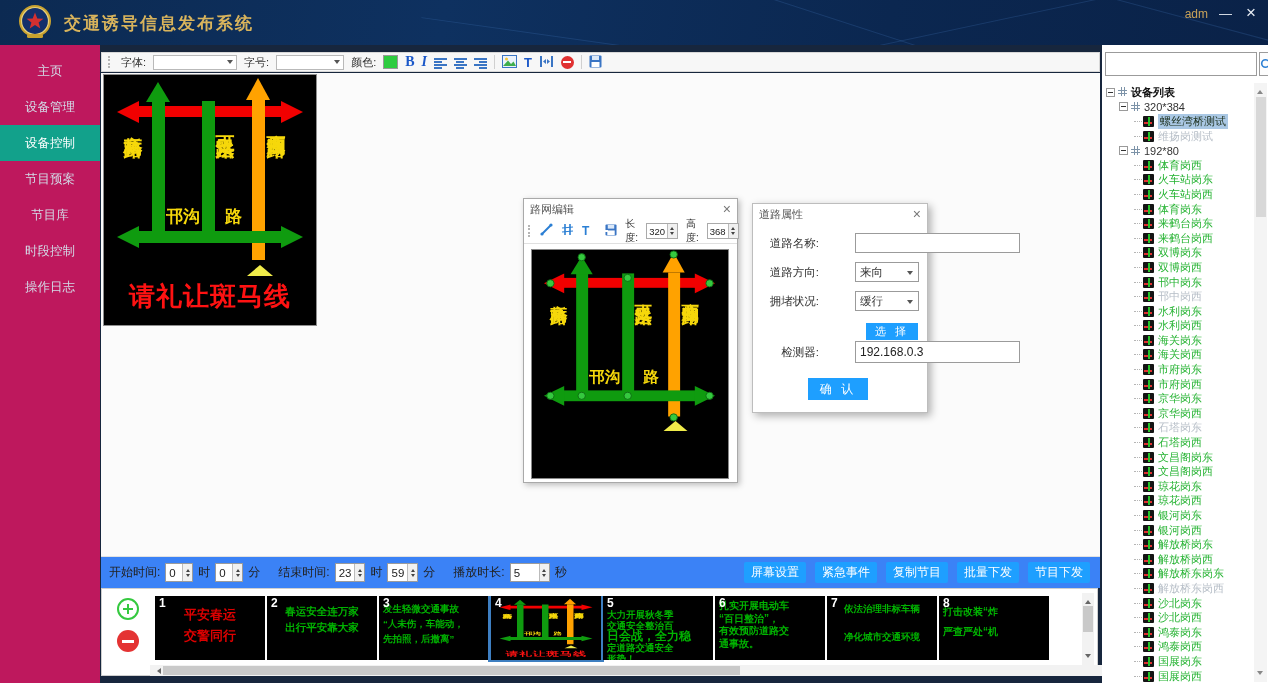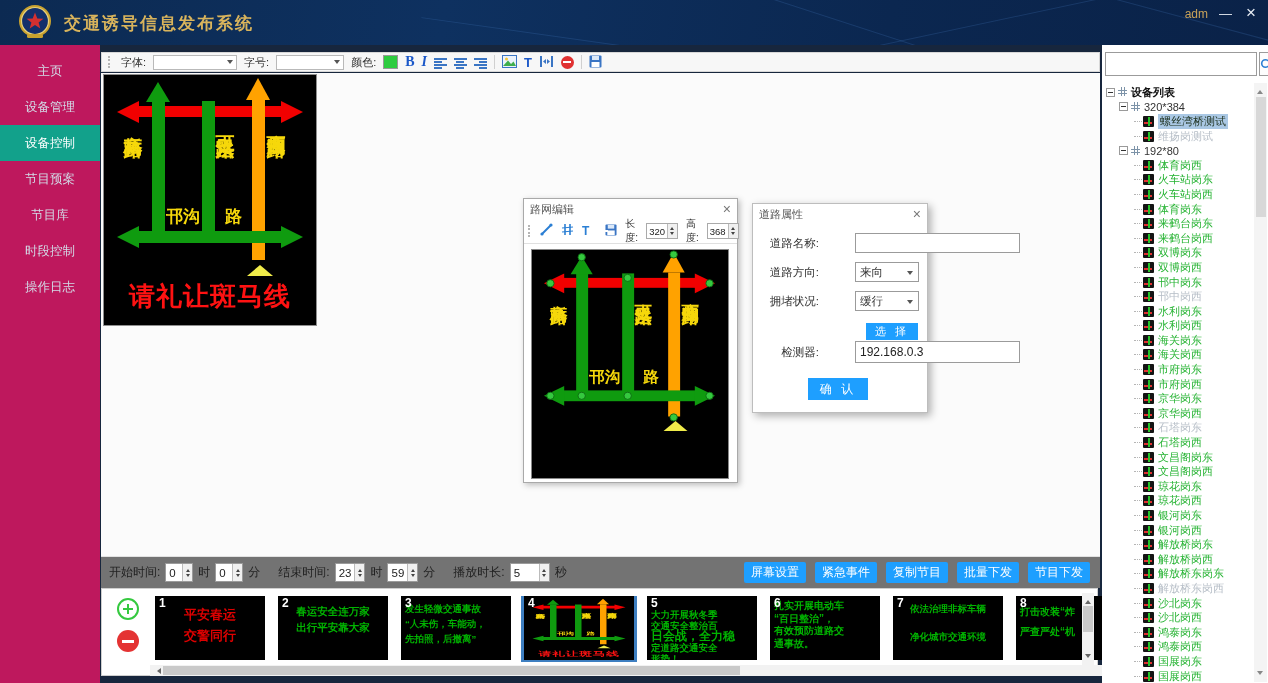--- a/index.html
+++ b/index.html
@@ -91,37 +91,37 @@
   .rp-row{display:flex;align-items:center;margin:9px 8px 0 4px;gap:32px;}
   .rp-label{width:62px;text-align:right;margin-right:4px;flex:0 0 auto;}
   .rp-input{flex:1;height:20px;border:1px solid #9b9b9b;background:#fff;font-size:12px;padding:0 4px;color:#222;}
   .rp-select{flex:1;height:20px;border:1px solid #9b9b9b;background:#fff;display:flex;align-items:center;padding:0 4px;position:relative;}
   .rp-select .caret{position:absolute;right:5px;top:8px;width:0;height:0;border:3.5px solid transparent;border-top:4.5px solid #555;}
   .blue-btn{background:#1e9fff;color:#fff;border:none;font-size:11px;display:flex;align-items:center;justify-content:center;letter-spacing:3px;cursor:pointer;margin-top:8px;}
   #rp-select-btn{position:absolute;right:9px;top:111px;width:52px;height:17px;}
   #rp-confirm-btn{position:absolute;left:55px;bottom:12px;width:60px;height:22px;font-size:12px;}
 
   
-  #schedule{position:absolute;left:101px;top:556px;width:999px;height:32px;background:#737373;border-top:1px solid #e2e2e2;
+  #schedule{position:absolute;left:101px;top:556px;width:999px;height:32px;background:#3b82f6;border-top:1px solid #e2e2e2;
     display:flex;align-items:center;font-size:12px;color:#222;padding-left:8px;}
   .sch-gap{width:18px;}
   .sch-spin{display:flex;border:1px solid #9b9b9b;height:19px;align-items:center;background:#fff;margin:0 5px;}
   .sch-spin .val{font-size:11.5px;padding:0 3px;min-width:16px;}
   .sch-spin.wide .val{min-width:28px;}
   #action-btns{position:absolute;right:10px;top:5px;display:flex;gap:9px;}
   .act-btn{background:#1e9fff;color:#fff;font-size:12px;height:21px;display:flex;align-items:center;padding:0 7px;border-radius:2px;cursor:pointer;}
 
   
   #playlist{position:absolute;left:101px;top:588px;width:997px;height:88px;background:#fff;border:1px solid #cfcfcf;}
   #pl-add{position:absolute;left:15px;top:9px;width:22px;height:22px;border-radius:50%;border:2px solid #35c93f;background:#fff;position:absolute;}
   #pl-add::before{content:"";position:absolute;left:4px;top:8px;width:10px;height:2px;background:#35c93f;}
   #pl-add::after{content:"";position:absolute;left:8px;top:4px;width:2px;height:10px;background:#35c93f;}
   #pl-remove{position:absolute;left:15px;top:41px;width:22px;height:22px;border-radius:50%;background:#e43333;}
   #pl-remove::before{content:"";position:absolute;left:5px;top:10px;width:12px;height:2.5px;background:#fff;}
-  #thumb-strip{position:absolute;left:53px;top:7px;width:1025px;height:66px;display:flex;gap:13px;overflow:hidden;}
+  #thumb-strip{position:absolute;left:53px;top:7px;width:1025px;height:66px;display:flex;gap:2px;overflow:hidden;}
   .thumb{width:110px;height:64px;background:#000;position:relative;flex:0 0 auto;overflow:hidden;}
   .thumb.selected{outline:3px solid #3e7fc1;}
   .thumb .num{position:absolute;top:0px;left:4px;color:#fff;font-weight:bold;font-size:12px;z-index:5;}
   .tlines{position:absolute;left:0;top:0;width:100%;height:100%;}
   .tlines.center .tline{text-align:center;}
   .tlines.left .tline{text-align:left;padding-left:4px;}
   .tline{font-weight:bold;white-space:nowrap;}
   .mini{position:absolute;left:2px;top:2px;width:212px;height:250px;transform:scale(.5,.25);transform-origin:0 0;}
   
   .sb-arrow{position:absolute;width:0;height:0;}

